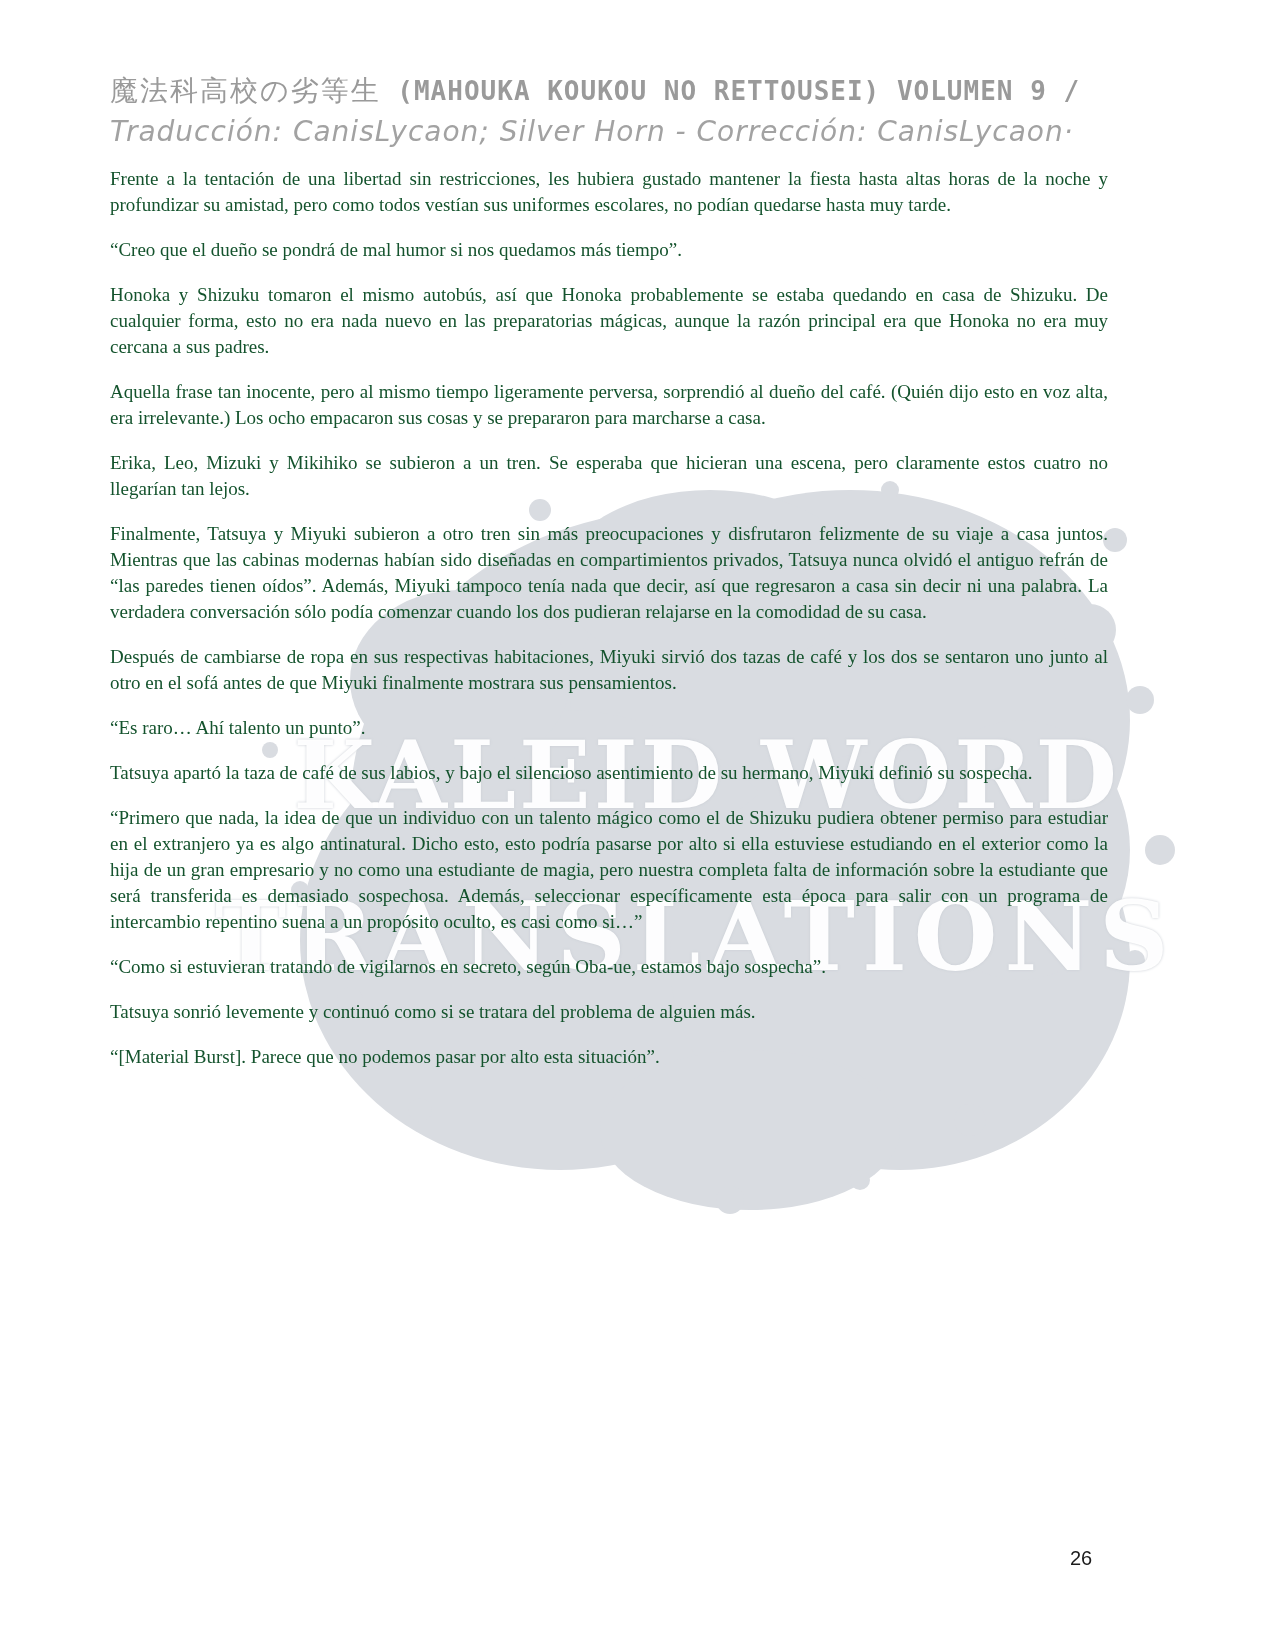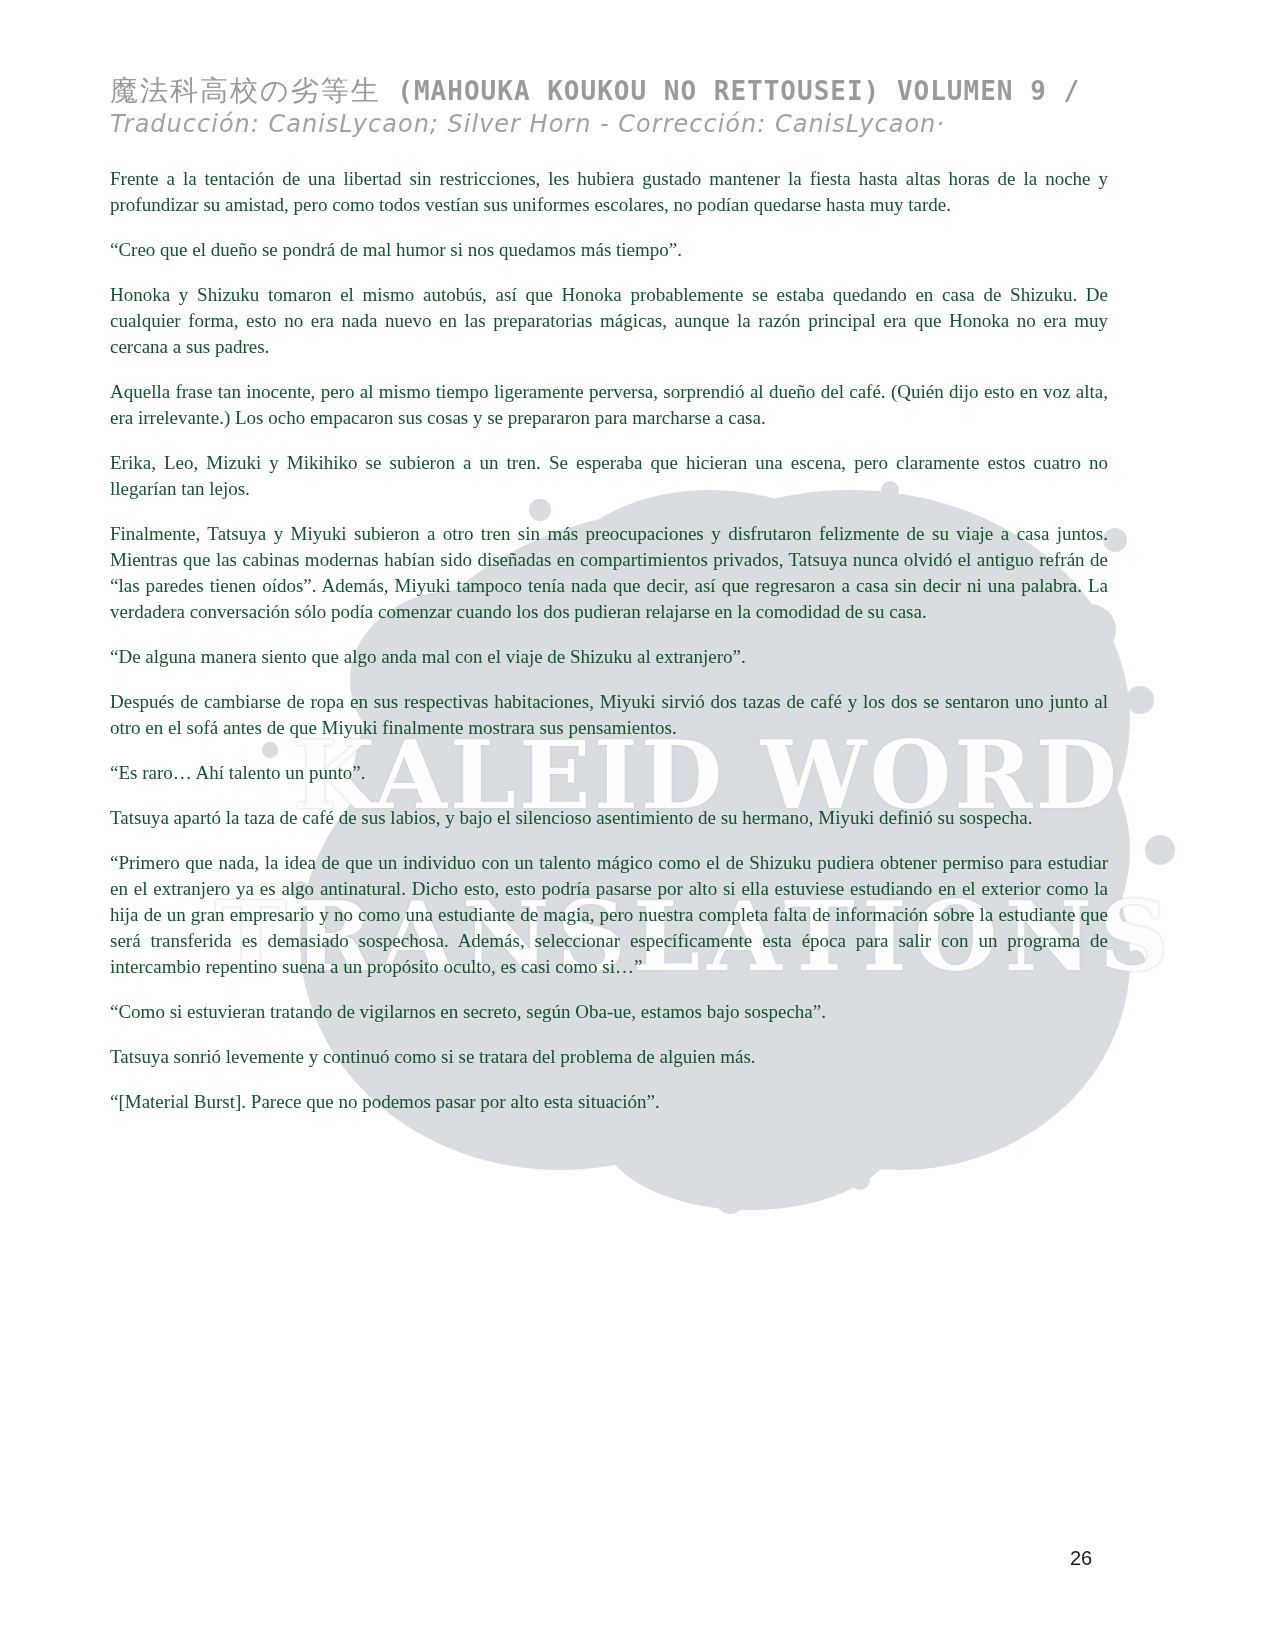--- a/index.html
+++ b/index.html
@@ -28,23 +28,24 @@
   }
   .title-latin {
     font-family:"DejaVu Sans Mono", monospace;
     font-weight:bold;
     font-size:26px;
     color:#9a9a9a;
     letter-spacing:1px;
     vertical-align:middle;
   }
   .credits {
+    margin-top:5px;
     font-family:"DejaVu Sans", sans-serif;
     font-style:italic;
-    font-size:24px;
+    font-size:28px;
     color:#a2a2a2;
     letter-spacing:1px;
   }
 
   
   .splat {
     position:absolute;
     top:420px; left:210px;
     width:980px; height:800px;
     z-index:0;
@@ -128,21 +129,20 @@
     <div class="credits">Traducción: CanisLycaon; Silver Horn - Corrección: CanisLycaon·</div>
   </div>
 
   <div class="content">
       <p class="para">Frente a la tentación de una libertad sin restricciones, les hubiera gustado mantener la fiesta hasta altas horas de la noche y profundizar su amistad, pero como todos vestían sus uniformes escolares, no podían quedarse hasta muy tarde.</p>
       <p class="para">“Creo que el dueño se pondrá de mal humor si nos quedamos más tiempo”.</p>
       <p class="para">Honoka y Shizuku tomaron el mismo autobús, así que Honoka probablemente se estaba quedando en casa de Shizuku. De cualquier forma, esto no era nada nuevo en las preparatorias mágicas, aunque la razón principal era que Honoka no era muy cercana a sus padres.</p>
       <p class="para">Aquella frase tan inocente, pero al mismo tiempo ligeramente perversa, sorprendió al dueño del café. (Quién dijo esto en voz alta, era irrelevante.) Los ocho empacaron sus cosas y se prepararon para marcharse a casa.</p>
       <p class="para">Erika, Leo, Mizuki y Mikihiko se subieron a un tren. Se esperaba que hicieran una escena, pero claramente estos cuatro no llegarían tan lejos.</p>
       <p class="para">Finalmente, Tatsuya y Miyuki subieron a otro tren sin más preocupaciones y disfrutaron felizmente de su viaje a casa juntos. Mientras que las cabinas modernas habían sido diseñadas en compartimientos privados, Tatsuya nunca olvidó el antiguo refrán de “las paredes tienen oídos”. Además, Miyuki tampoco tenía nada que decir, así que regresaron a casa sin decir ni una palabra. La verdadera conversación sólo podía comenzar cuando los dos pudieran relajarse en la comodidad de su casa.</p>
-      <p class="para">“De alguna manera siento que algo anda mal con el viaje de Shizuku al extranjero”.</p>
       <p class="para">Después de cambiarse de ropa en sus respectivas habitaciones, Miyuki sirvió dos tazas de café y los dos se sentaron uno junto al otro en el sofá antes de que Miyuki finalmente mostrara sus pensamientos.</p>
       <p class="para">“Es raro… Ahí talento un punto”.</p>
       <p class="para">Tatsuya apartó la taza de café de sus labios, y bajo el silencioso asentimiento de su hermano, Miyuki definió su sospecha.</p>
       <p class="para">“Primero que nada, la idea de que un individuo con un talento mágico como el de Shizuku pudiera obtener permiso para estudiar en el extranjero ya es algo antinatural. Dicho esto, esto podría pasarse por alto si ella estuviese estudiando en el exterior como la hija de un gran empresario y no como una estudiante de magia, pero nuestra completa falta de información sobre la estudiante que será transferida es demasiado sospechosa. Además, seleccionar específicamente esta época para salir con un programa de intercambio repentino suena a un propósito oculto, es casi como si…”</p>
       <p class="para">“Como si estuvieran tratando de vigilarnos en secreto, según Oba-ue, estamos bajo sospecha”.</p>
       <p class="para">Tatsuya sonrió levemente y continuó como si se tratara del problema de alguien más.</p>
       <p class="para">“[Material Burst]. Parece que no podemos pasar por alto esta situación”.</p>
     </div>
 
   <div class="pageno">26</div>

